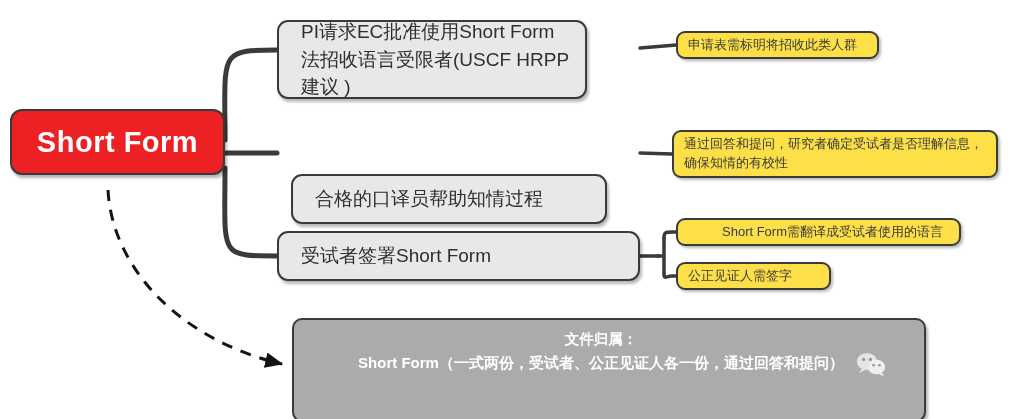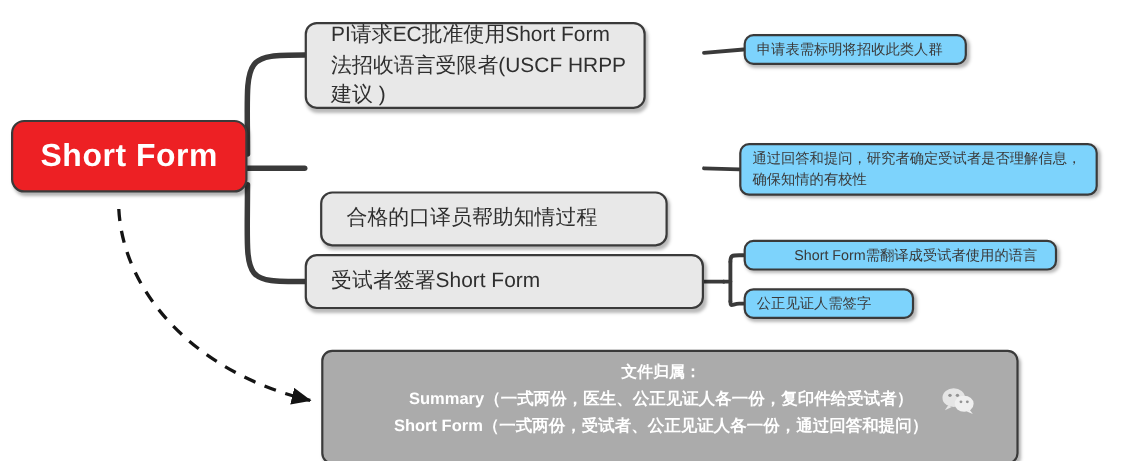--- a/index.html
+++ b/index.html
@@ -67,21 +67,21 @@
     font-size: 19px;
     line-height: 1.45;
   }
 
   .branch-1 { left: 277px; top: 20px;  width: 310px; height: 79px; }
   .branch-2 { left: 291px; top: 128px; width: 316px; height: 50px; margin-top: 46px; }
   .branch-3 { left: 277px; top: 231px; width: 363px; height: 50px; }
 
   
   .leaf-node {
-    background: #7dd3fc;
+    background: #fde047;
     border-radius: 9px;
     box-shadow: 2px 2px 3px rgba(0,0,0,0.28);
     padding: 4px 10px;
   }
   .leaf-label {
     color: #3a3a3a;
     font-size: 13px;
     line-height: 1.45;
   }
 
@@ -188,21 +188,20 @@
   <div class="node leaf-node leaf-3a">
     <span class="leaf-label">Short Form需翻译成受试者使用的语言</span>
   </div>
 
   <div class="node leaf-node leaf-3b">
     <span class="leaf-label">公正见证人需签字</span>
   </div>
 
   <div class="node summary-box">
     <div class="summary-line title">文件归属：</div>
-    <div class="summary-line">Summary（一式两份，医生、公正见证人各一份，复印件给受试者）</div>
     <div class="summary-line">Short Form（一式两份，受试者、公正见证人各一份，通过回答和提问）</div>
   </div>
 
   <div class="watermark">
     <span>
       <svg width="30" height="25" viewBox="0 0 30 25" xmlns="http://www.w3.org/2000/svg">
         <ellipse cx="11" cy="9.5" rx="10.2" ry="8.6" fill="#f2f2f2"></ellipse>
         <path d="M 6 16.5 L 3 21 L 9.2 18" fill="#f2f2f2"></path>
         <circle cx="7.6" cy="7.4" r="1.55" fill="#8e8e8e"></circle>
         <circle cx="14.4" cy="7.4" r="1.55" fill="#8e8e8e"></circle>

